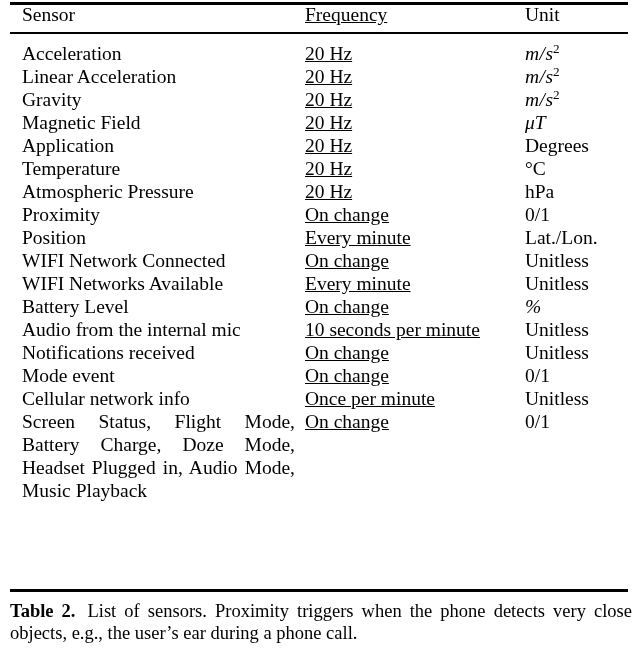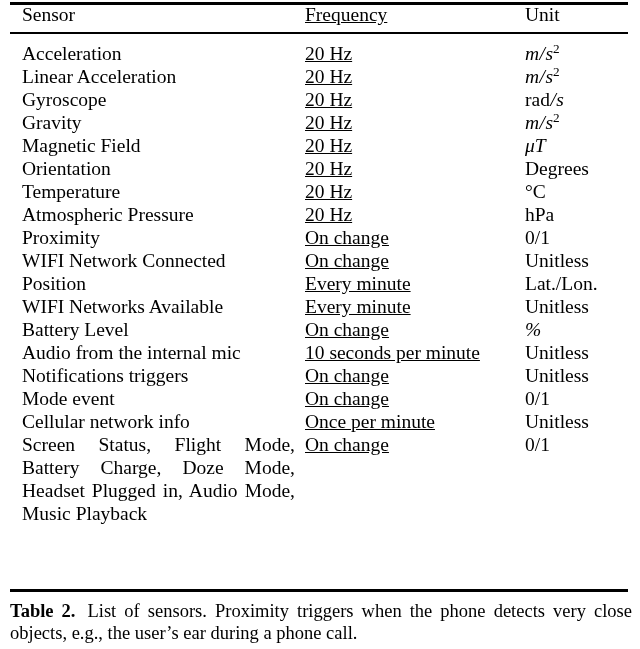--- a/index.html
+++ b/index.html
@@ -134,81 +134,76 @@
           <td class="col-sensor">Acceleration</td>
           <td class="col-freq">20 Hz</td>
           <td class="col-unit"><span class="mvar">m</span><span class="msl">/</span><span class="mvar">s<span class="msup">2</span></span></td>
         </tr>
         <tr>
           <td class="col-sensor">Linear Acceleration</td>
           <td class="col-freq">20 Hz</td>
           <td class="col-unit"><span class="mvar">m</span><span class="msl">/</span><span class="mvar">s<span class="msup">2</span></span></td>
         </tr>
         <tr>
-          <td class="col-sensor">Gyroscope</td>
-          <td class="col-freq">20 Hz</td>
-          <td class="col-unit">rad<span class="msl">/</span><span class="mvar">s</span></td>
-        </tr>
-        <tr>
           <td class="col-sensor">Gravity</td>
           <td class="col-freq">20 Hz</td>
           <td class="col-unit"><span class="mvar">m</span><span class="msl">/</span><span class="mvar">s<span class="msup">2</span></span></td>
         </tr>
         <tr>
           <td class="col-sensor">Magnetic Field</td>
           <td class="col-freq">20 Hz</td>
           <td class="col-unit"><span class="mvar">μT</span></td>
         </tr>
         <tr>
-          <td class="col-sensor">Orientation</td>
+          <td class="col-sensor">Application</td>
           <td class="col-freq">20 Hz</td>
           <td class="col-unit">Degrees</td>
         </tr>
         <tr>
           <td class="col-sensor">Temperature</td>
           <td class="col-freq">20 Hz</td>
           <td class="col-unit"><span class="deg">°</span>C</td>
         </tr>
         <tr>
           <td class="col-sensor">Atmospheric Pressure</td>
           <td class="col-freq">20 Hz</td>
           <td class="col-unit">hPa</td>
         </tr>
         <tr>
           <td class="col-sensor">Proximity</td>
           <td class="col-freq">On change</td>
           <td class="col-unit">0/1</td>
-        </tr>
-        <tr>
-          <td class="col-sensor">WIFI Network Connected</td>
-          <td class="col-freq">On change</td>
-          <td class="col-unit">Unitless</td>
         </tr>
         <tr>
           <td class="col-sensor">Position</td>
           <td class="col-freq">Every minute</td>
           <td class="col-unit">Lat./Lon.</td>
         </tr>
         <tr>
+          <td class="col-sensor">WIFI Network Connected</td>
+          <td class="col-freq">On change</td>
+          <td class="col-unit">Unitless</td>
+        </tr>
+        <tr>
           <td class="col-sensor">WIFI Networks Available</td>
           <td class="col-freq">Every minute</td>
           <td class="col-unit">Unitless</td>
         </tr>
         <tr>
           <td class="col-sensor">Battery Level</td>
           <td class="col-freq">On change</td>
           <td class="col-unit"><span class="mvar">%</span></td>
         </tr>
         <tr>
           <td class="col-sensor">Audio from the internal mic</td>
           <td class="col-freq">10 seconds per minute</td>
           <td class="col-unit">Unitless</td>
         </tr>
         <tr>
-          <td class="col-sensor">Notifications triggers</td>
+          <td class="col-sensor">Notifications received</td>
           <td class="col-freq">On change</td>
           <td class="col-unit">Unitless</td>
         </tr>
         <tr>
           <td class="col-sensor">Mode event</td>
           <td class="col-freq">On change</td>
           <td class="col-unit">0/1</td>
         </tr>
         <tr>
           <td class="col-sensor">Cellular network info</td>

